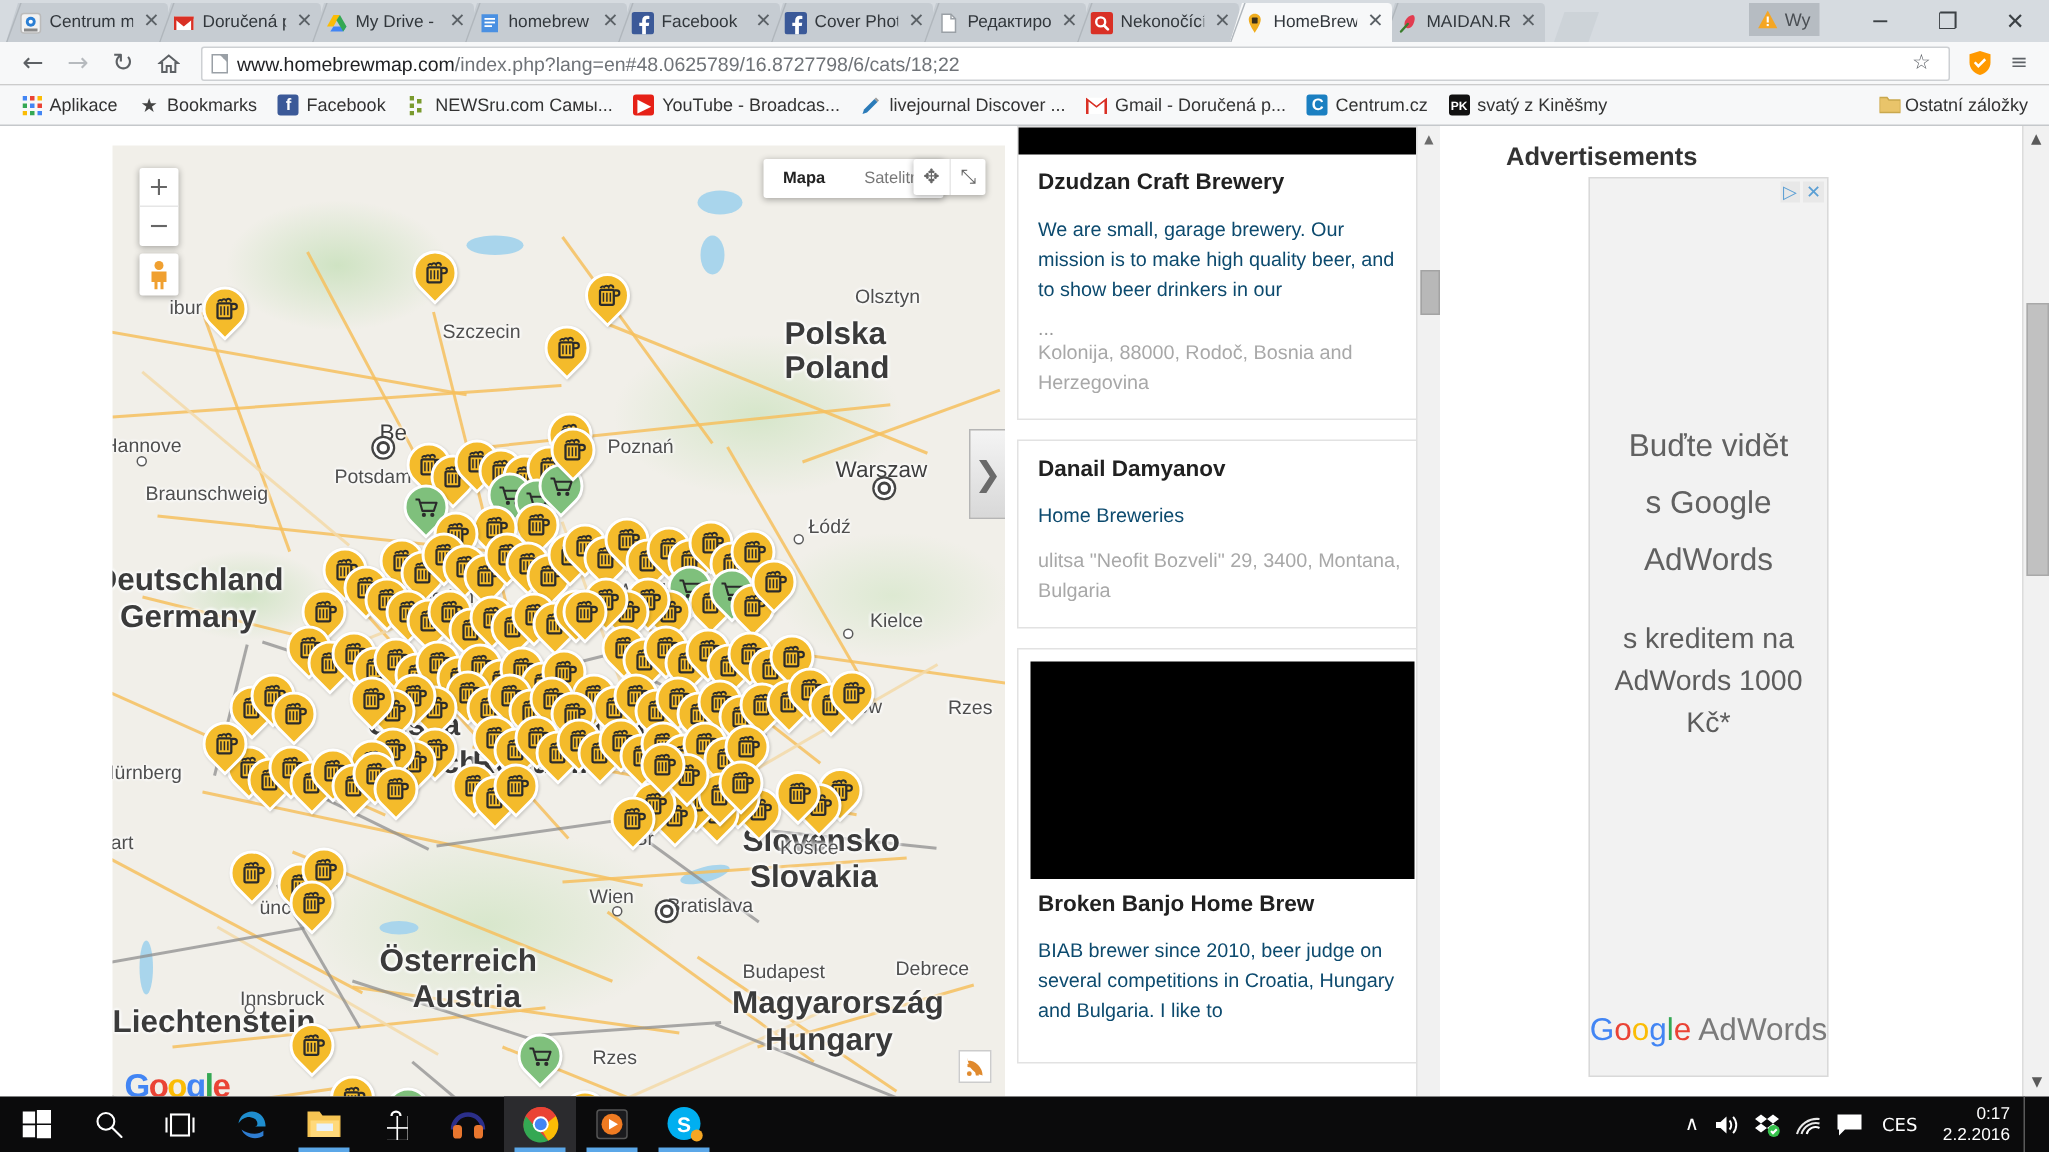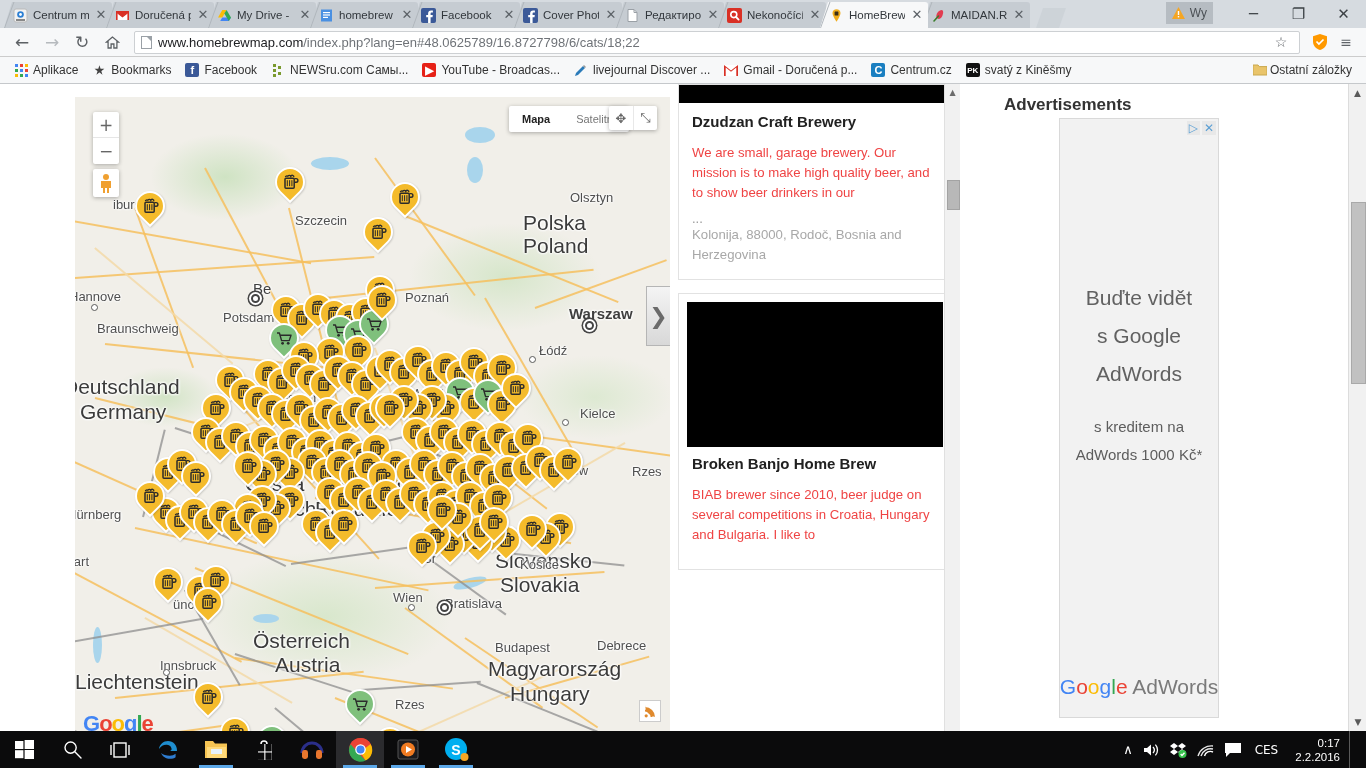--- a/index.html
+++ b/index.html
@@ -102,21 +102,21 @@
       radial-gradient(ellipse 130px 70px at 520px 300px, #dde9d2 0%, transparent 60%),
       radial-gradient(ellipse 90px 50px at 90px 300px, #d2e4c6 0%, transparent 60%),
       #f1efe9;
     overflow:hidden;
   }
   .water{ position:absolute; background:#a9d5ec; }
   .road{ position:absolute; background:#f6bf5e; height:2px; transform-origin:left center; opacity:.85;}
   .road.minor{ background:#f3d9a8; height:1.5px;}
   .border{ position:absolute; background:#8d8d8d; height:1.6px; transform-origin:left center; opacity:.75;}
   .maplabel{
-    position:absolute; color:#4a4a4a; font-weight:normal; white-space:nowrap;
+    position:absolute; color:#4a4a4a; font-weight:bold; white-space:nowrap;
     text-shadow:0 0 3px #fff,0 0 3px #fff,0 0 3px #fff,0 0 2px #fff;
   }
   .maplabel.country{ font-size:21px; color:#3b3b3b; }
   .maplabel.city{ font-size:13px; font-weight:normal; color:#4f4f4f; }
   .maplabel.citybig{ font-size:15px; font-weight:normal; color:#3f3f3f; }
   .citydot{ position:absolute; width:7px;height:7px;border:1.6px solid #5a5a5a;border-radius:50%;background:#fff;}
   .capdot{ position:absolute; width:9px;height:9px;border:2px solid #444;border-radius:50%;background:#fff;
            box-shadow:0 0 0 2px #fff, 0 0 0 3.5px #444;}
 
   
@@ -162,21 +162,21 @@
 
   
   .listpanel{
     position:absolute; left:670px; top:0; width:290px; height:647px;
     background:#fff; overflow:hidden;
   }
   .card{ border:1px solid #e2e2e2; background:#fff; margin:0 8px 13px 8px; padding:0; }
   .card .thumb{ width:100%; height:0; background:#000; }
   .card .body{ padding:10px 13px 14px 13px; }
   .card h3{ font-size:15px; color:#212121; margin-bottom:13px; font-weight:bold; }
-  .card p{ font-size:13.2px; line-height:20px; color:#ef4444; margin-bottom:10px;}
+  .card p{ font-size:13.2px; line-height:20px; color:#0c4a6e; margin-bottom:10px;}
   .card .ellip{ font-size:13px; color:#9a9a9a; line-height:12px; }
   .card .addr{ font-size:13.2px; line-height:20px; color:#a8a8a8; }
   .listscroll{
     position:absolute; right:0; top:0; width:16px; height:647px; background:#f1f1f1;
     border-left:1px solid #e0e0e0;
   }
   .listscroll .up{ height:16px; display:flex;align-items:center;justify-content:center;
                    color:#6b6b6b; font-size:8px; font-family:"DejaVu Sans", sans-serif;}
   .listscroll .thumbbar{ position:absolute; left:2px; top:96px; width:13px; height:30px;
                          background:#b8b8b8; border:1px solid #a3a3a3;}
@@ -188,21 +188,21 @@
     position:absolute; left:99px; top:34px; width:160px; height:600px;
     background:#f2f2f2; border:1px solid #d9d9d9;
     display:flex; flex-direction:column; align-items:center;
   }
   .adctl{ position:absolute; right:2px; top:2px; display:flex; gap:2px; font-size:12px; color:#5b9fd4;
           font-family:"DejaVu Sans", sans-serif;}
   .adctl span{ background:#e8e8e8; padding:0 2px; }
   .adheadline{ margin-top:160px; font-size:21px; color:#616161; text-align:center; line-height:38px;}
   .adcta{ margin-top:34px; background:#4285f4; color:#fff; font-weight:bold; font-size:14px;
           padding:10px 17px; border-radius:2px;}
-  .adsub{ margin-top:20px; font-size:15px; color:#5d5d5d; text-align:center; line-height:28px;}
+  .adsub{ margin-top:20px; font-size:19px; color:#5d5d5d; text-align:center; line-height:28px;}
   .adlogo{ margin-top:auto; margin-bottom:18px; font-size:21px; color:#7a7a7a; white-space:nowrap;}
   .adlogo b{ font-weight:normal; }
   .g1{color:#4285f4}.g2{color:#ea4335}.g3{color:#fbbc05}.g4{color:#4285f4}.g5{color:#34a853}.g6{color:#ea4335}
 
   
   .pagescroll{ position:absolute; right:0; top:0; width:18px; height:647px; background:#f1f1f1; border-left:1px solid #dcdcdc;}
   .pagescroll .arr{ height:18px; display:flex;align-items:center;justify-content:center; color:#5a5a5a;font-size:9px;
                     font-family:"DejaVu Sans", sans-serif;}
   .pagescroll .arr.dn{ position:absolute; bottom:0; left:0; width:18px;}
   .pagescroll .pthumb{ position:absolute; left:2px; top:118px; width:15px; height:182px; background:#c1c1c1; border:1px solid #a9a9a9;}
@@ -533,21 +533,21 @@
           <div class="maplabel country" style="left: 435px; top: 585px;">Hungary</div>
           <div class="maplabel country" style="left: 0px; top: 573px;">Liechtenstein</div>
           <div class="maplabel city" style="left: 38px; top: 100px;">iburg</div>
           <div class="maplabel city" style="left: 220px; top: 116px;">Szczecin</div>
           <div class="maplabel city" style="left: 495px; top: 93px;">Olsztyn</div>
           <div class="maplabel city" style="left: -6px; top: 192px;">Hannove</div>
           <div class="maplabel city" style="left: 22px; top: 224px;">Braunschweig</div>
           <div class="maplabel citybig" style="left: 178px; top: 183px;">Be</div>
           <div class="maplabel city" style="left: 148px; top: 213px;">Potsdam</div>
           <div class="maplabel city" style="left: 330px; top: 193px;">Poznań</div>
-          <div class="maplabel citybig" style="left: 494px; top: 208px; font-weight: bold;">Warszaw</div>
+          <div class="maplabel citybig" style="left: 482px; top: 208px;">Warszaw</div>
           <div class="maplabel city" style="left: 464px; top: 246px;">Łódź</div>
           <div class="maplabel city" style="left: 336px; top: 289px;">Wrocław</div>
           <div class="maplabel city" style="left: 192px; top: 293px;">Dresden</div>
           <div class="maplabel city" style="left: 505px; top: 309px;">Kielce</div>
           <div class="maplabel city" style="left: 430px; top: 362px;">ceo</div>
           <div class="maplabel city" style="left: 490px; top: 366px;">ków</div>
           <div class="maplabel city" style="left: 557px; top: 367px;">Rzes</div>
           <div class="maplabel city" style="left: -8px; top: 410px;">Nürnberg</div>
           <div class="maplabel city" style="left: 360px; top: 426px;">Zakopane</div>
           <div class="maplabel city" style="left: 348px; top: 454px;">Br</div>
@@ -2352,20 +2352,27 @@
       <div class="card" style="margin-top:0">
         <div class="thumb" style="height:18px"></div>
         <div class="body">
           <h3>Dzudzan Craft Brewery</h3>
           <p>We are small, garage brewery. Our mission is to make high quality beer, and to show beer drinkers in our</p>
           <div class="ellip">...</div>
           <div class="addr">Kolonija, 88000, Rodoč, Bosnia and Herzegovina</div>
         </div>
       </div>
 
+      <div class="card">
+        <div class="body">
+          <h3>Danail Damyanov</h3>
+          <p>Home Breweries</p>
+          <div class="addr">ulitsa "Neofit Bozveli" 29, 3400, Montana, Bulgaria</div>
+        </div>
+      </div>
 
       <div class="card">
         <div class="thumb" style="height:145px;margin:8px 8px 0 8px;width:calc(100% - 16px)"></div>
         <div class="body" style="padding-top:8px">
           <h3>Broken Banjo Home Brew</h3>
           <p>BIAB brewer since 2010, beer judge on several competitions in Croatia, Hungary and Bulgaria. I like to</p>
         </div>
       </div>
 
       <div class="listscroll">

